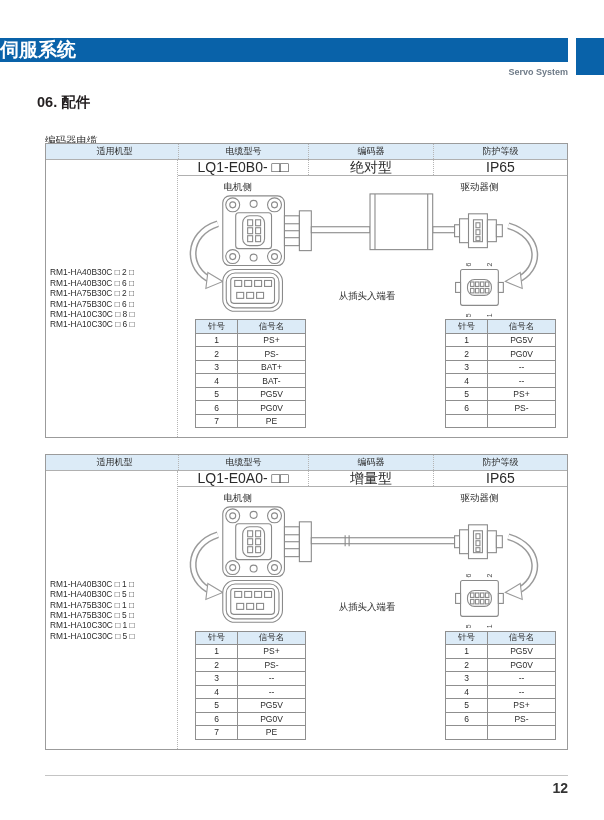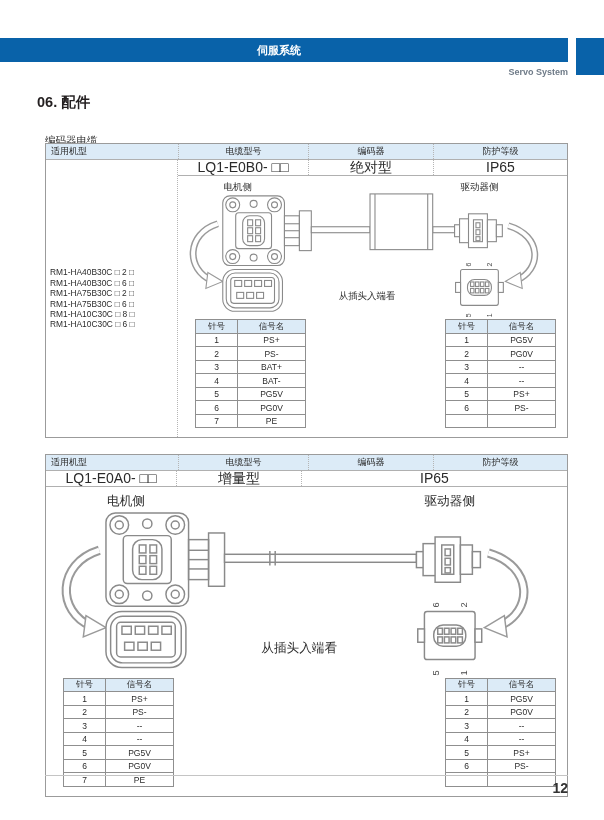--- a/index.html
+++ b/index.html
@@ -2,34 +2,34 @@
 <html lang="zh" style="--accent: #0962a9; --head-bg: #dcebf7;"><head>
 <meta charset="utf-8">
 <style>
   :root { --accent:#0962a9; --head-bg:#dcebf7; --ink:#2b2b2b; --tbl-border:#9b9b9b; --dot:#b5b5b5; --line:#8a8a8a; }
   * { box-sizing:border-box; margin:0; padding:0; }
   body { background:#fff; font-family:"Liberation Sans","DejaVu Sans",sans-serif; color:var(--ink); }
   .page { position:relative; width:604px; height:820px; background:#fff; overflow:hidden; }
 
   
   .banner-bar { position:absolute; left:0; top:38px; width:568px; height:24px; background:var(--accent);
-    color:#fff; font-size:11px; font-weight:bold; text-align:center; line-height:24px; padding-right:10px; }
+    color:#fff; font-size:19px; font-weight:bold; text-align:left; line-height:24px; padding-right:10px; }
   .banner-square { position:absolute; left:576px; top:38px; width:28px; height:37px; background:var(--accent); }
   .banner-sub { position:absolute; top:67px; right:36px; font-size:9px; font-weight:bold; color:#6e7a87; }
 
   .section-title { position:absolute; left:37px; top:93px; font-size:14.5px; font-weight:bold; color:#231f20; }
   .section-subtitle { position:absolute; left:45px; top:119px; font-size:10.5px;margin-top:15px; }
 
   .sections { position:absolute; left:45px; top:143px; width:523px; }
   .spec { border:1px solid var(--tbl-border); background:#fff; }
   .spec + .spec { margin-top:16px; }
 
   .spec-head { display:flex; background:var(--head-bg); border-bottom:1px solid #b0b0b0; font-size:9px; }
   .hc { height:15px; line-height:15px; text-align:center; }
-  .hc.c1 { width:132px; text-align:left; padding-left:5px; }
+  .hc.c1 { width:132px; text-align:center; padding-left:5px; }
   .hc.c2 { width:130px; } .hc.c3 { width:125px; } .hc.c4 { flex:1; }
   .vdiv { border-left:1px dotted var(--dot); }
 
   .spec-body { display:flex; }
   .models { width:132px; border-right:1px dotted var(--dot); display:flex; flex-direction:column;
     justify-content:center; padding-left:4px; font-size:8.4px; line-height:10.4px; }
   .right-part { flex:1; min-width:0; }
   .subrow { display:flex; border-bottom:1px solid #b0b0b0; font-size:14px; }
   .sc { height:15px; line-height:15px; text-align:center; }
   .sc.c2 { width:130px; } .sc.c3 { width:125px; } .sc.c4 { flex:1; }
@@ -284,20 +284,28 @@
   </section>
 
   <section class="spec">
     <div class="spec-head">
       <div class="hc c1">适用机型</div>
       <div class="hc c2 vdiv">电缆型号</div>
       <div class="hc c3 vdiv">编码器</div>
       <div class="hc c4 vdiv">防护等级</div>
     </div>
     <div class="spec-body">
+      <div class="models">
+            <div>RM1-HA40B30C □ 1 □</div>
+            <div>RM1-HA40B30C □ 5 □</div>
+            <div>RM1-HA75B30C □ 1 □</div>
+            <div>RM1-HA75B30C □ 5 □</div>
+            <div>RM1-HA10C30C □ 1 □</div>
+            <div>RM1-HA10C30C □ 5 □</div>
+          </div>
       <div class="right-part">
         <div class="subrow">
           <div class="sc c2">LQ1-E0A0- □□</div>
           <div class="sc c3 vdiv">增量型</div>
           <div class="sc c4 vdiv">IP65</div>
         </div>
         <div class="content">
 
           <svg class="diagram" viewBox="0 0 391 140">
             <g fill="none" stroke="#8a8a8a" stroke-width="1.1">

